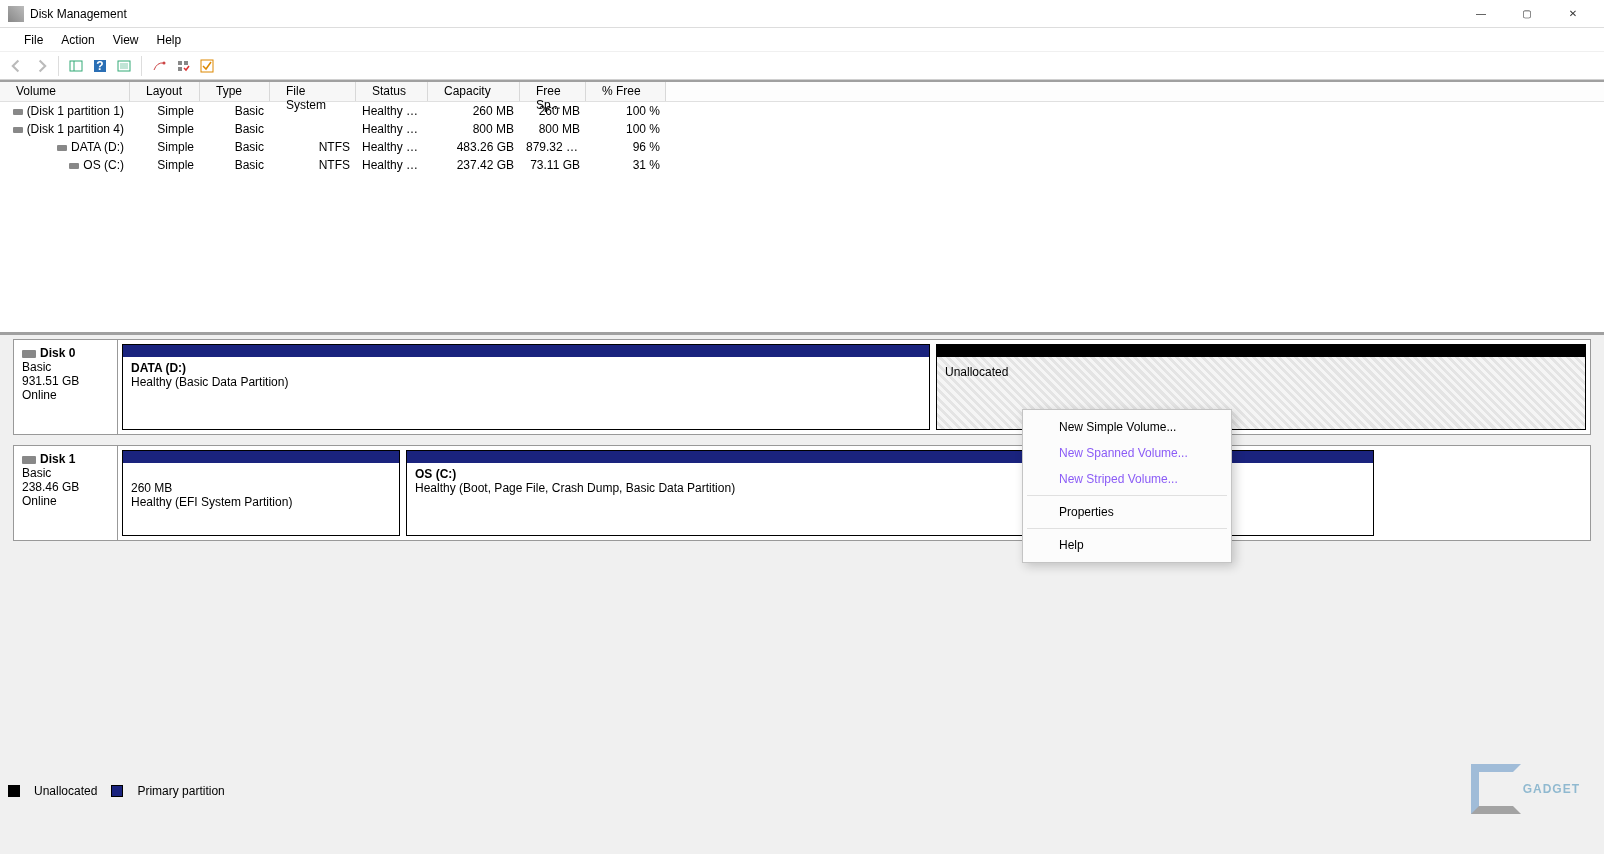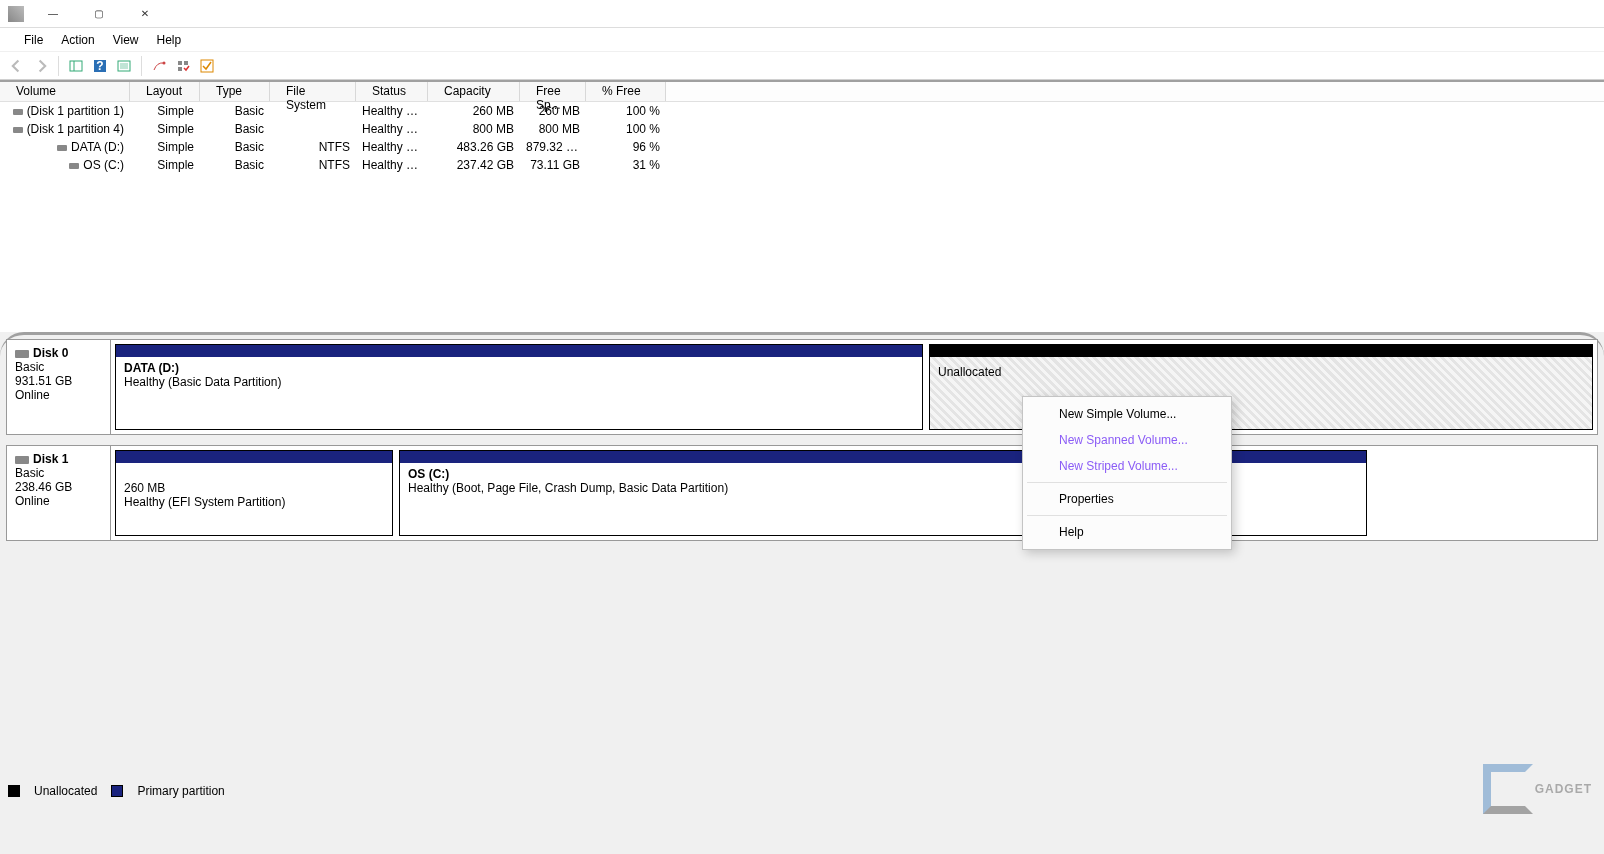--- a/index.html
+++ b/index.html
@@ -32,57 +32,58 @@
 .col-lay { width:70px; }
 .col-type { width:70px; }
 .col-fs { width:86px; }
 .col-stat { width:72px; }
 .col-cap { width:92px; }
 .col-free { width:66px; }
 .col-pct { width:80px; }
 .disk-glyph { display:inline-block; width:10px; height:6px; background:#888; margin-right:4px; vertical-align:middle; border-radius:1px; }
 
 
-.graphpane { background:#f0f0f0; border-top: 3px solid #a0a0a0; padding: 4px 6px; flex:1;border-radius:24px; }
+.graphpane { background:#f0f0f0; border-top: 3px solid #a0a0a0; padding: 4px 13px; flex:1; }
 .diskrow { display:flex; background:#fff; border:1px solid #999; margin-bottom:10px; height:96px; }
 .diskinfo { width:104px; border-right:1px solid #999; padding:6px 8px; }
 .diskinfo .diskname { font-weight:bold; }
 .diskicon { display:inline-block; width:14px; height:8px; background:#888; margin-right:4px; vertical-align:middle; border-radius:1px; }
 .parts { flex:1; display:flex; padding:4px; gap:6px; }
 .part { position:relative; border:1px solid #000; display:flex; flex-direction:column; }
 .partstrip { height:12px; background:#1a237e; }
 .partstrip.black { background:#000; }
 .partbody { padding:4px 8px; flex:1; }
 .partbody.hatch { background: repeating-linear-gradient(45deg,#f5f5f5,#f5f5f5 3px,#e4e4e4 3px,#e4e4e4 6px); }
 .partname { font-weight:bold; }
 
 
-.ctxmenu { position:absolute; left:1022px; top:396px; width:210px; background:#fcfcfc; border:1px solid #c4c4c4; box-shadow: 3px 3px 10px rgba(0,0,0,0.2); padding: 4px 0; z-index:10; }
+.ctxmenu { position:absolute; left:1022px; top:409px; width:210px; background:#fcfcfc; border:1px solid #c4c4c4; box-shadow: 3px 3px 10px rgba(0,0,0,0.2); padding: 4px 0; z-index:10; }
 .ctxitem { padding: 6px 16px 6px 36px; font-size:12px; color:#000; cursor:default; }
 .ctxitem.disabled { color:#8b5cf6; }
 .ctxsep { height:1px; background:#e0e0e0; margin: 3px 4px; }
 
 
 .legend { position:absolute; bottom:56px; left:8px; display:flex; gap:14px; align-items:center; font-size:12px; }
 .legbox { width:12px; height:12px; border:1px solid #000; display:inline-block; }
 .legbox.black { background:#000; }
 .legbox.blue { background:#1a237e; }
 
 
-.watermark { position:absolute; right:12px; bottom:40px; opacity:.4; font-weight:bold; color:#404040; font-size:28px; letter-spacing:1px; display:flex; align-items:center; gap:2px;text-align:center;}
+.watermark { position:absolute; right:24px; bottom:40px; opacity:.4; font-weight:bold; color:#0369a1; font-size:28px; letter-spacing:1px; display:flex; align-items:center; gap:2px;text-align:center;}
 .watermark .g { width:50px; height:50px; border:8px solid #2a6fb5; border-right-color:transparent; border-bottom-color:#333; }
 
 
 .rel { position:relative; }
 </style>
 </head>
 <body class="rel">
 
 <div class="titlebar">
   <div class="titlebar-icon"></div>
+  <div class="titlebar-text">Disk Management</div>
   <div class="winbtns">
     <div class="winbtn">—</div>
     <div class="winbtn">▢</div>
     <div class="winbtn">✕</div>
   </div>
 </div>
 
 <div class="menubar">
   <span>File</span>
   <span>Action</span>

